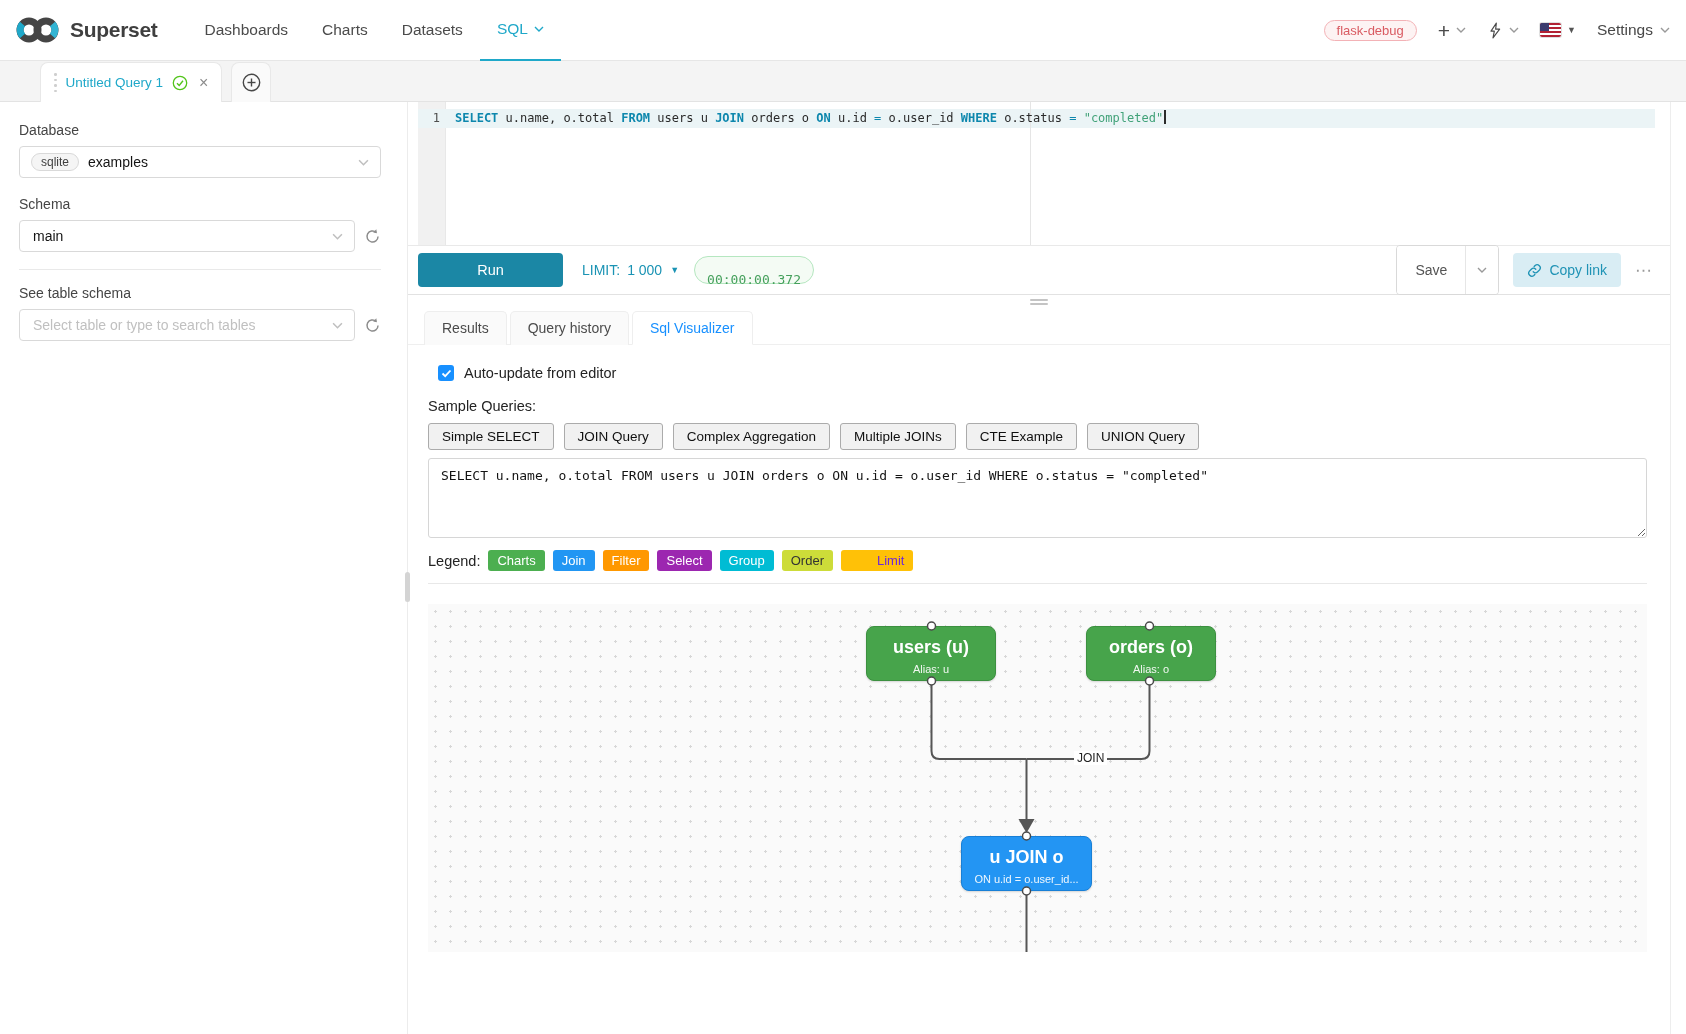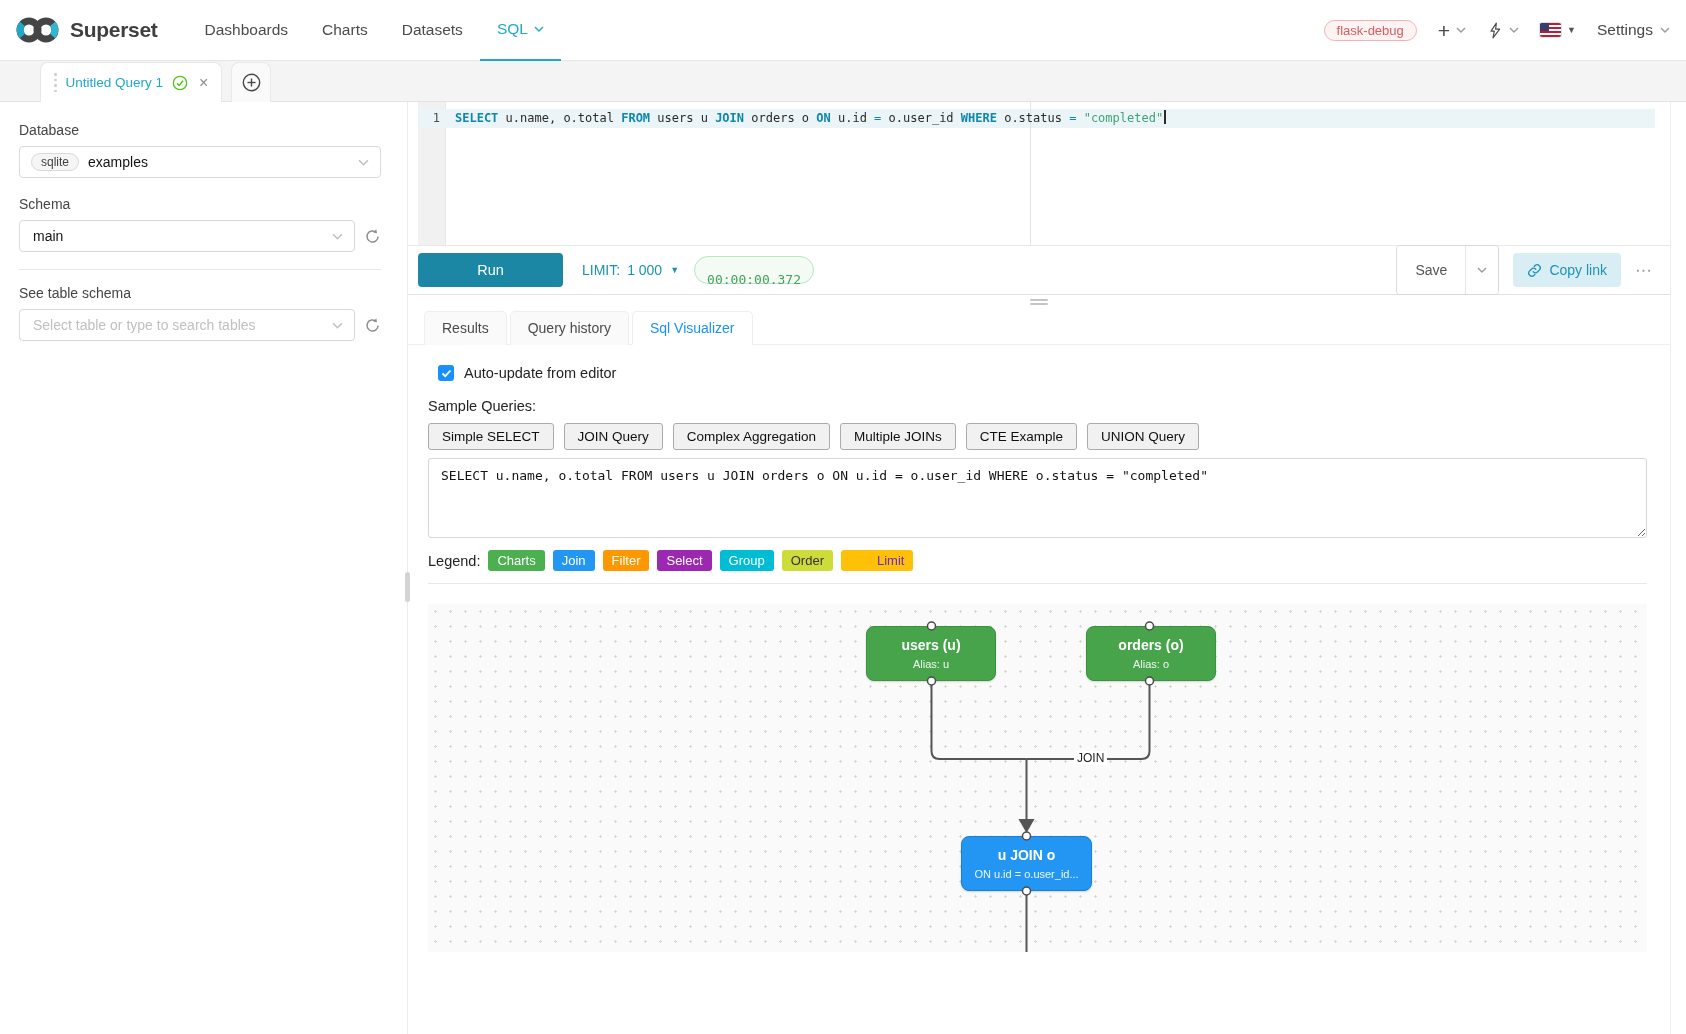--- a/index.html
+++ b/index.html
@@ -102,21 +102,21 @@
   .legend { display:flex; align-items:center; gap:8px; margin-top:12px; }
   .legend-label { font-size:14.5px; color:#232323; }
   .chip { display:inline-block; font-size:13px; padding:3px 9px; border-radius:3px; }
   .viz hr { border:none; border-top:1px solid #e8e8e8; margin-top:12px; }
 
   
   .canvas { position:relative; width:1219px; height:348px; margin-top:20px; background:#fafafa;
             background-image:radial-gradient(#d7d7d7 1.1px, transparent 1.1px); background-size:15px 15px; overflow:hidden; }
   .fnode { position:absolute; width:130px; height:55px; border-radius:8px; text-align:center; color:#fff; z-index:1;
            box-shadow:0 1px 2px rgba(0,0,0,.15); cursor:grab; }
-  .fnode .t { font-size:14px; font-weight:bold; margin-top:10px; }
+  .fnode .t { font-size:18px; font-weight:bold; margin-top:10px; }
   .fnode .s { font-size:11px; opacity:.92; margin-top:5px; }
   .n-table { background:#47a44b; border:1px solid #3c9040; }
   .n-join  { background:#2395f3; border:1px solid #187fd6; width:131px; }
   .edges { position:absolute; left:0; top:0; z-index:2; pointer-events:none; }
   .edge-label { position:absolute; left:646px; top:147px; z-index:3; background:#fff; padding:0 3px; font-size:12px; color:#222; }
 </style>
 </head>
 <body>
 
 <header class="navbar">

